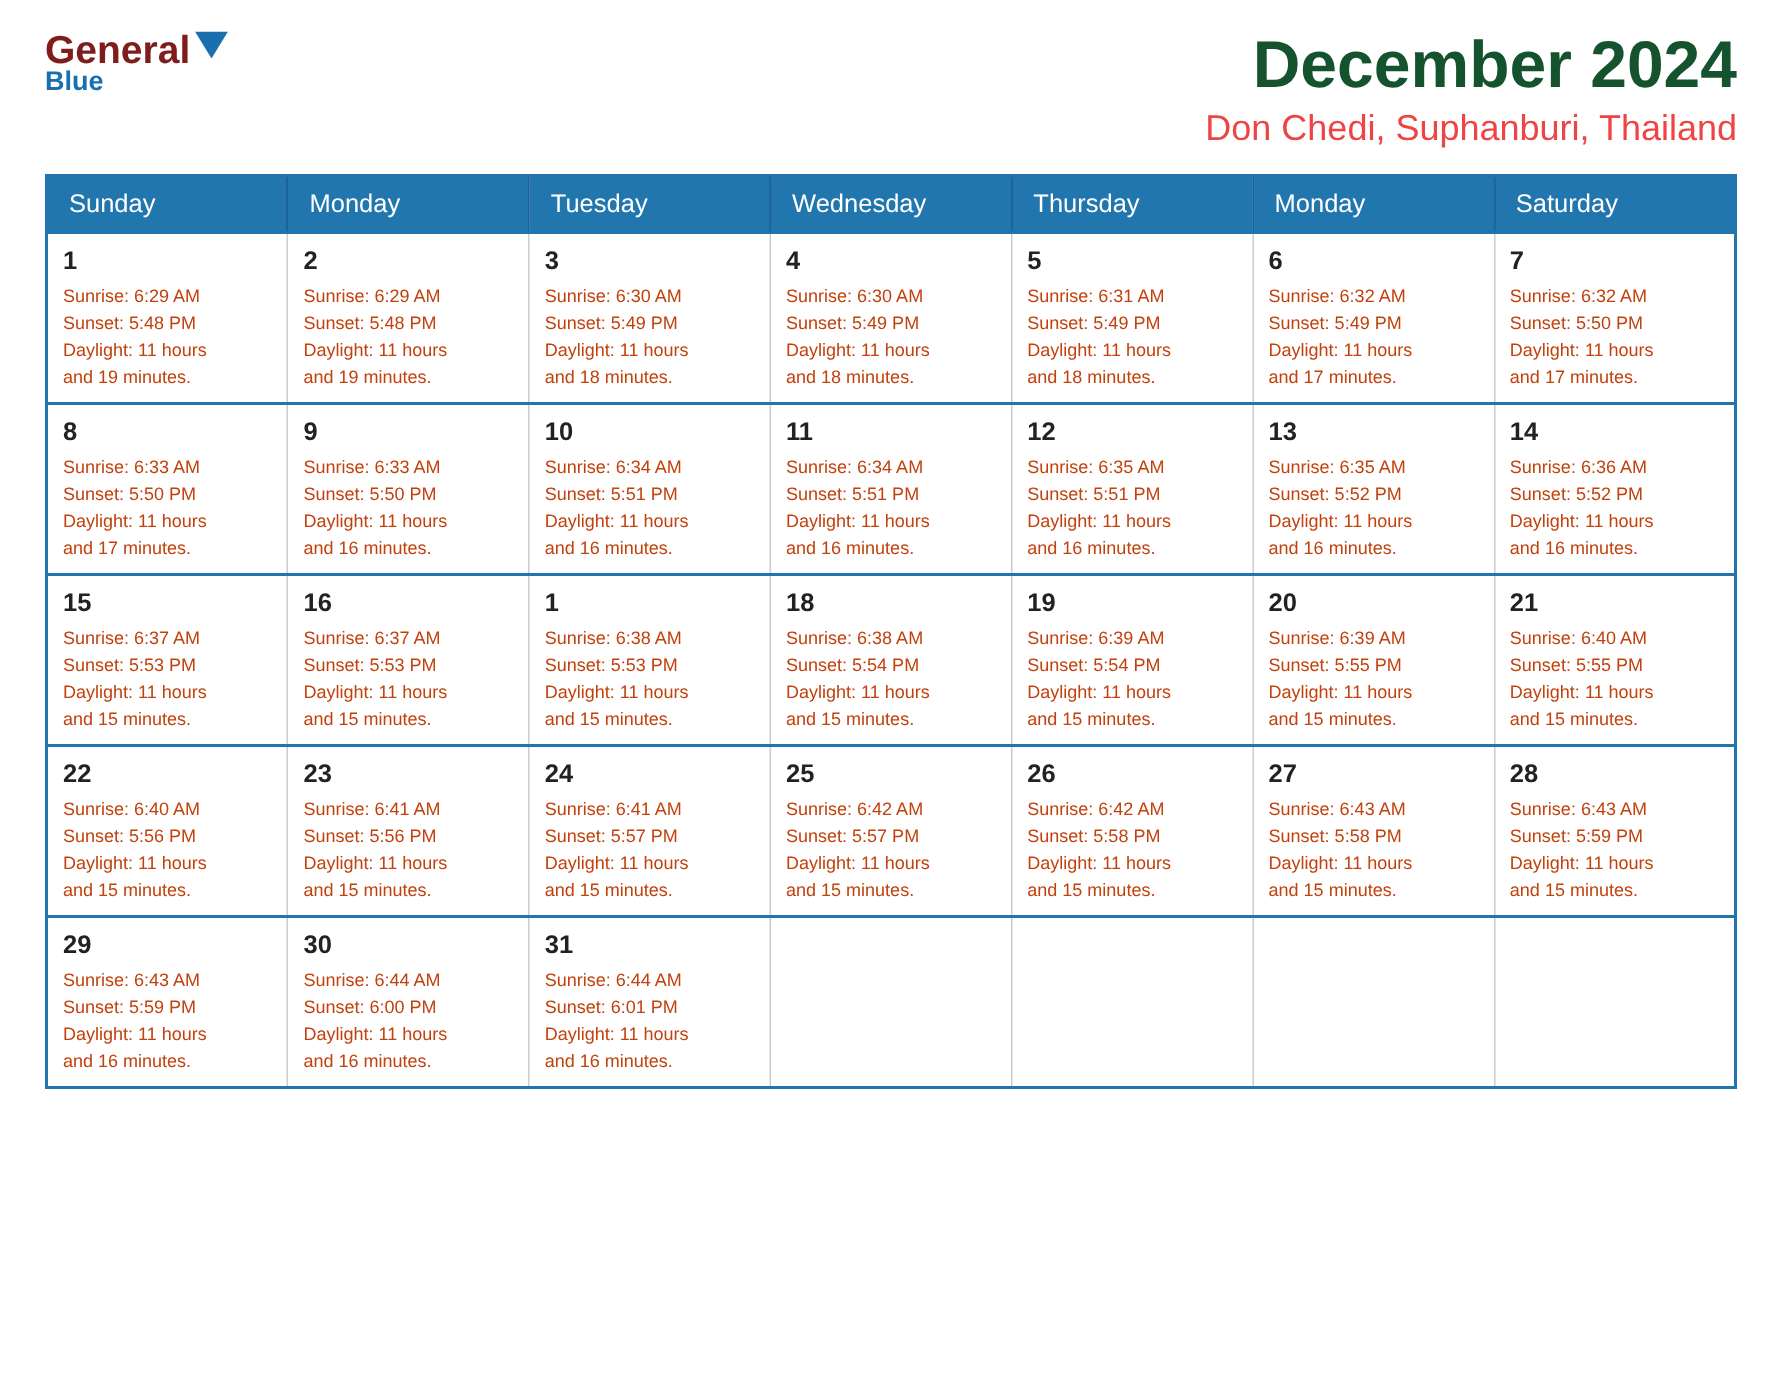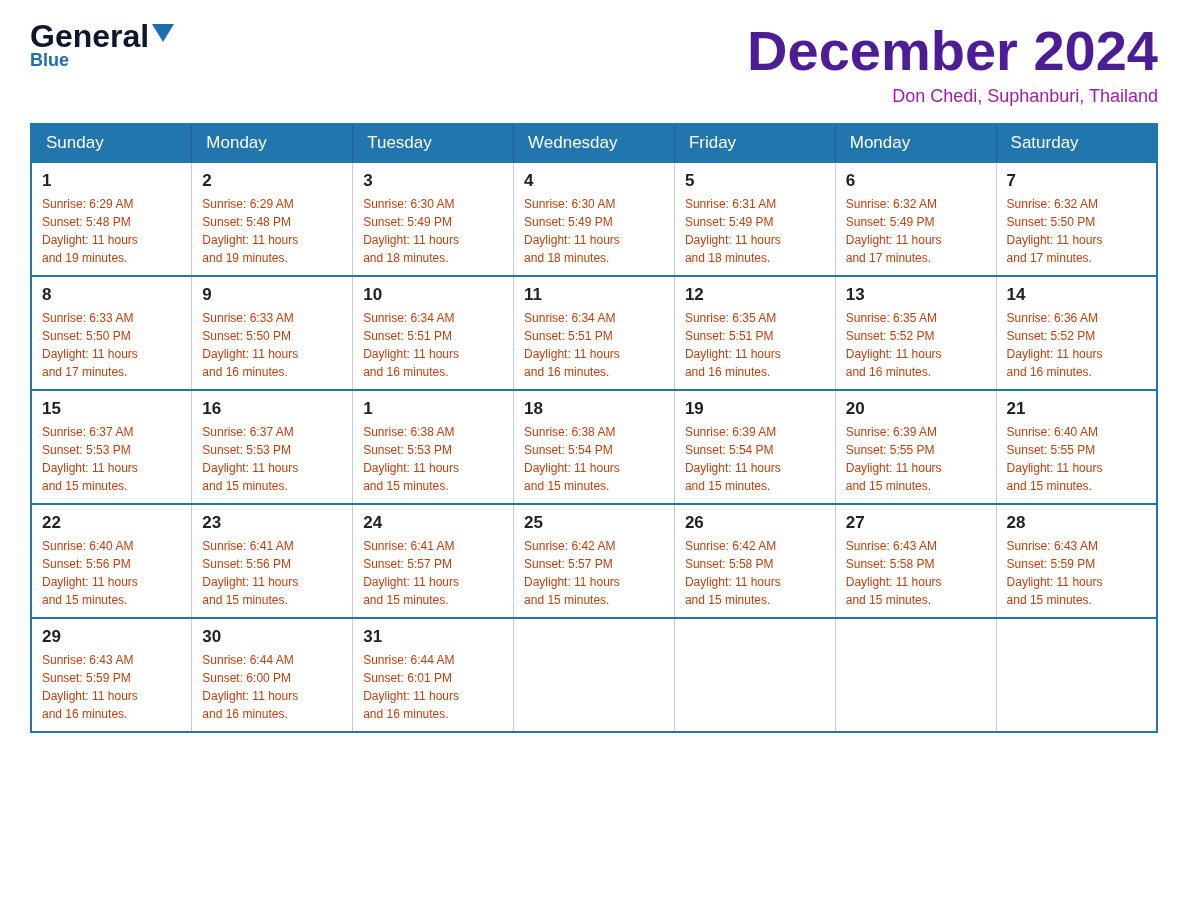--- a/index.html
+++ b/index.html
@@ -15,43 +15,43 @@
       justify-content: space-between;
       align-items: flex-start;
       margin-bottom: 16px;
     }
     .logo {
       display: flex;
       flex-direction: column;
       align-items: flex-start;
     }
     .logo-text {
-      font-size: 32px;
-      font-weight: bold;
-      color: #0f172a;
+      font-size: 26px;
+      font-weight: bold;
+      color: #7f1d1d;
       line-height: 1;
     }
     .logo-bottom {
       color: #1a6faf;
       font-size: 18px;
       font-weight: bold;
       margin-top: -2px;
     }
     .title-area {
       text-align: right;
     }
     .month-title {
-      font-size: 56px;
-      font-weight: bold;
-      color: #4c1d95;
+      font-size: 44px;
+      font-weight: bold;
+      color: #14532d;
       line-height: 1.1;
     }
     .subtitle {
-      font-size: 18px;
-      color: #a21caf;
+      font-size: 24px;
+      color: #ef4444;
       margin-top: 4px;
     }
     .calendar {
       width: 100%;
       border-collapse: collapse;
       border: 2px solid #2176ae;
     }
     .calendar th {
       background-color: #2176ae;
       color: #fff;
@@ -108,21 +108,21 @@
   </div>
 </div>
 
 <table class="calendar">
   <thead>
     <tr>
     <th>Sunday</th>
         <th>Monday</th>
         <th>Tuesday</th>
         <th>Wednesday</th>
-        <th>Friday</th>
+        <th>Thursday</th>
         <th>Monday</th>
         <th>Saturday</th>
       </tr>
   </thead>
   <tbody id="calendar-body">
   <tr>
         <td>
           <div class="day-num">1</div>
           <div class="day-info">Sunrise: 6:29 AM<br>Sunset: 5:48 PM<br>Daylight: 11 hours<br>and 19 minutes.</div>
         </td>

